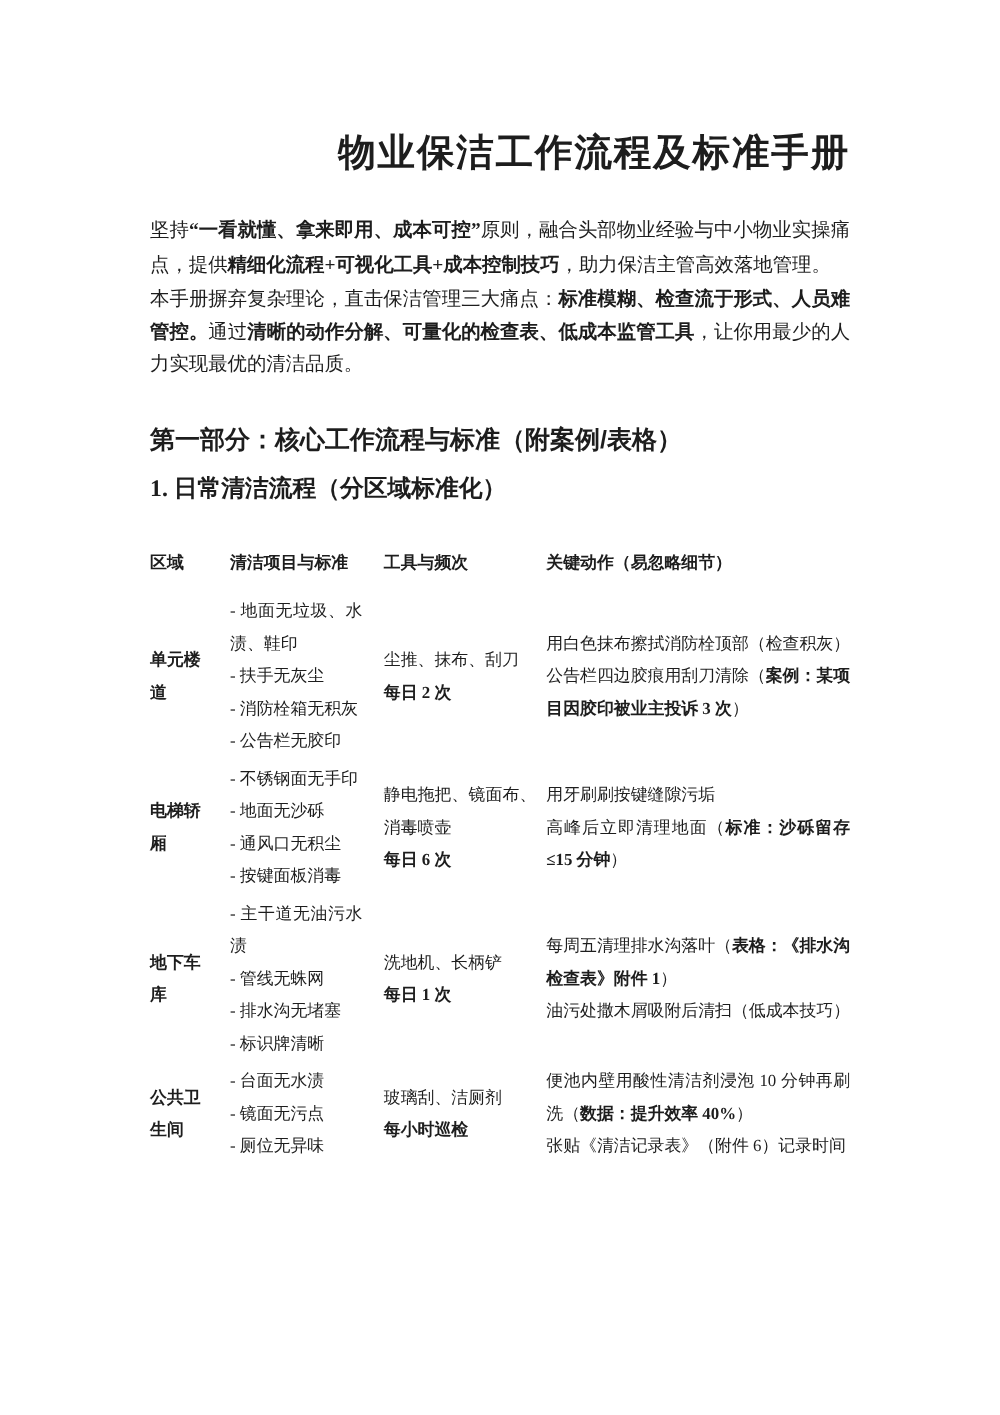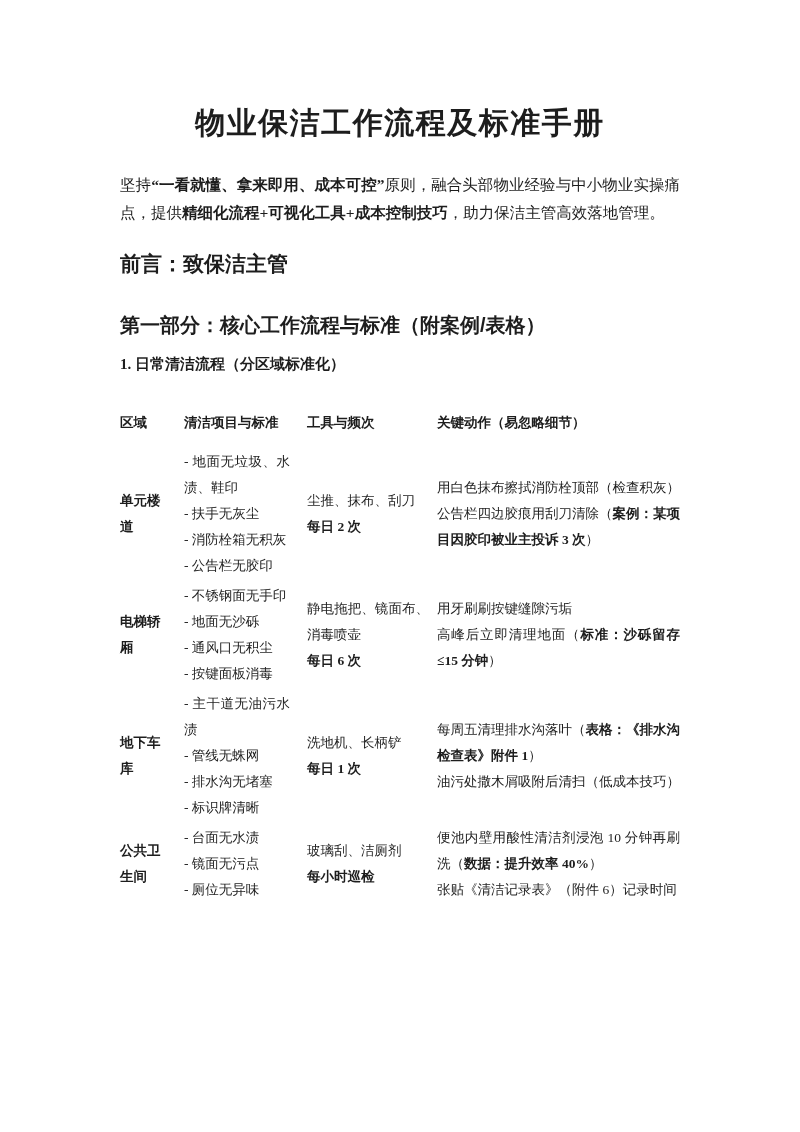--- a/index.html
+++ b/index.html
@@ -10,41 +10,41 @@
     color: #1d1d1d;
     font-family: "Liberation Serif", "DejaVu Serif", serif;
     -webkit-font-smoothing: antialiased;
   }
   .page { width: 800px; height: 1132px; overflow: hidden; background: #ffffff; }
   .content { padding: 103px 120px 0 120px; width: 800px; }
 
   .title {
     font-family: Liberation Serif, serif;
     font-size: 30px; line-height: 40px; font-weight: 800;
-    letter-spacing: 1.5px; text-align: center;
+    letter-spacing: 1.5px; text-align: right;
     margin: 0 0 28px 0;
   }
 
   .body-par {
     font-size: 15.5px; line-height: 28px;
     text-align: justify; margin: 0;
   }
   .preface-par { line-height: 26px; }
 
   .h-preface {
     font-family: "Liberation Sans", "DejaVu Sans", sans-serif;
     font-size: 21px; line-height: 28px; font-weight: 700;
     margin: 23px 0 12px 0;
   }
   .h-part {
     font-family: "Liberation Sans", "DejaVu Sans", sans-serif;
     font-size: 20px; line-height: 27px; font-weight: 700;
     margin: 34px 0 14px 0;
   }
-  .sub { font-size: 15px; font-weight: 700; line-height: 23px; margin: 0; font-family: Liberation Serif, serif; }
+  .sub { font-size: 19px; font-weight: 700; line-height: 23px; margin: 0; font-family: Liberation Serif, serif; }
 
   table.proc {
     width: 560px; table-layout: fixed; border-collapse: collapse;
     margin-top: 37px; font-size: 13.5px;
   }
   table.proc th {
     text-align: left; font-weight: 700; vertical-align: top;
     padding: 0 0 14px 0; line-height: 20px;
   }
   table.proc td {
@@ -60,22 +60,22 @@
 </head>
 <body>
 
 <div class="page">
   <div class="content">
 
     <h1 class="title">物业保洁工作流程及标准手册</h1>
 
     <p class="body-par"><span>坚持</span><span class="b">“一看就懂、拿来即用、成本可控”</span><span>原则，融合头部物业经验与中小物业实操痛点，提供</span><span class="b">精细化流程+可视化工具+成本控制技巧</span><span>，助力保洁主管高效落地管理。</span></p>
 
-    <h2 class="h-preface">前言：致保洁主管</h2>
 
+    <p class="body-par preface-par"><span>本手册摒弃复杂理论，直击保洁管理三大痛点：</span><span class="b">标准模糊、检查流于形式、人员难管控。</span><span>通过</span><span class="b">清晰的动作分解、可量化的检查表、低成本监管工具</span><span>，让你用最少的人力实现最优的清洁品质。</span></p>
 
     <h2 class="h-part">第一部分：核心工作流程与标准（附案例/表格）</h2>
 
     <p class="sub">1. 日常清洁流程（分区域标准化）</p>
 
     <table class="proc">
       <colgroup>
         <col style="width:64px">
         <col style="width:123px">
         <col style="width:130px">

